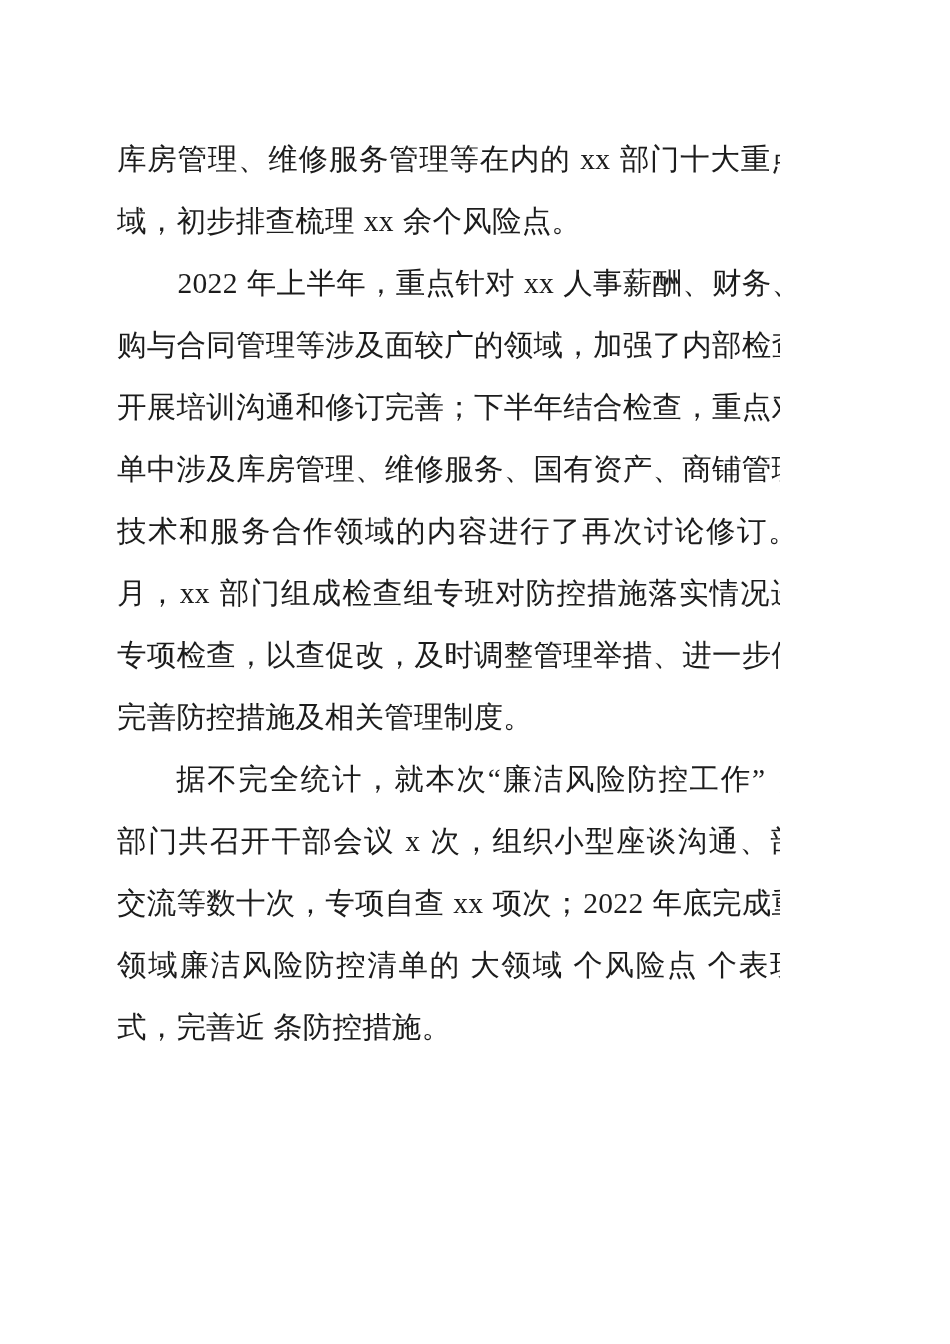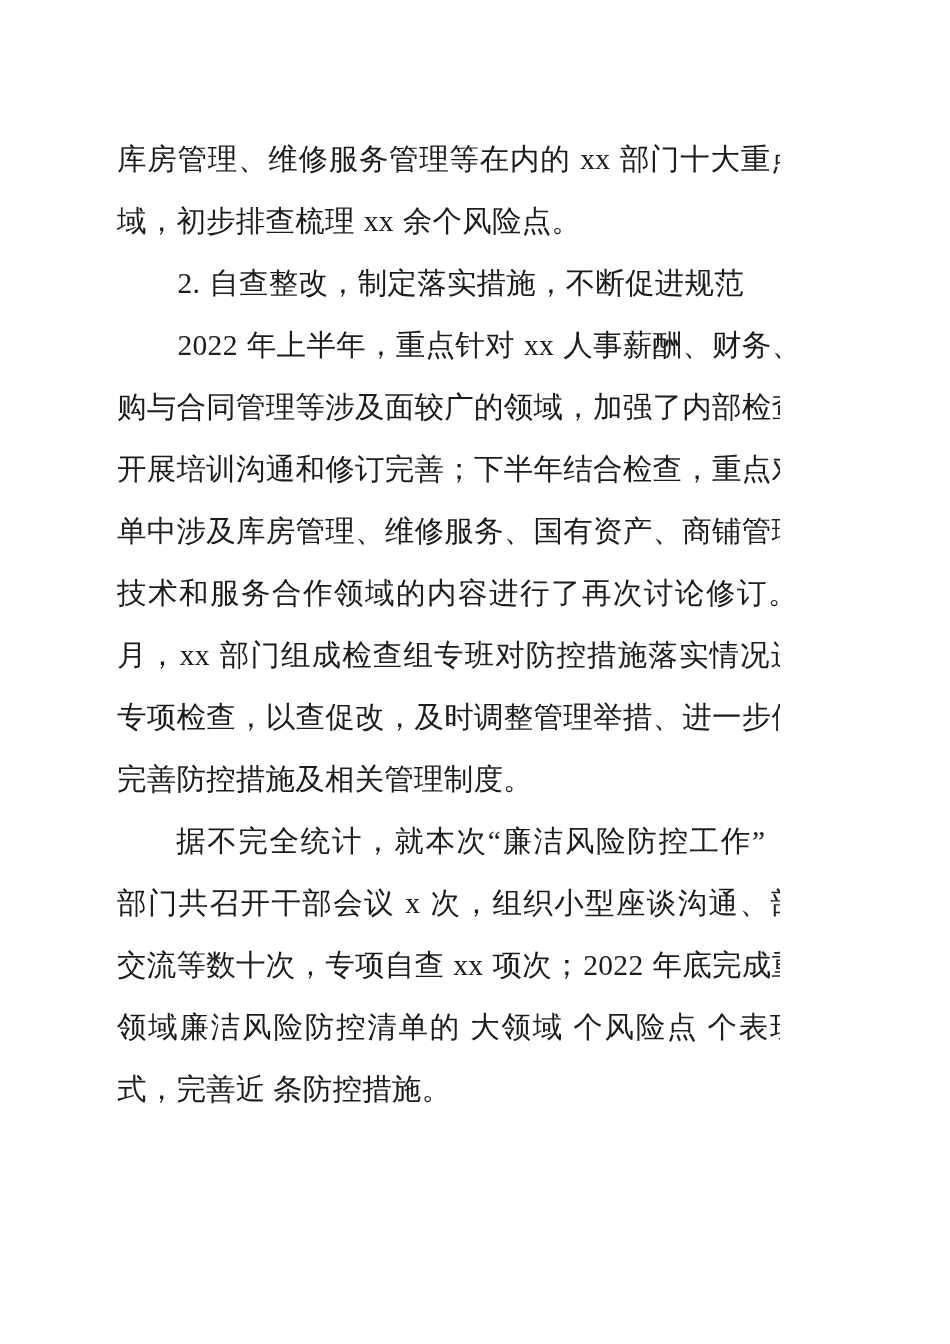--- a/index.html
+++ b/index.html
@@ -44,21 +44,20 @@
   }
 </style>
 </head>
 <body>
 
 <div class="page">
   <div class="doc-body">
 
     <p class="para no-indent">库房管理、维修服务管理等在内的 <span class="lat">xx</span> 部门十大重点领域，初步排查梳理 <span class="lat">xx</span> 余个风险点。</p>
 
-    <p class="para"><span class="lat">2.</span> 自查整改，制定落实措施，不断促进规范</p>
 
 
     <p class="para"><span class="lat">2022</span> 年上半年，重点针对 <span class="lat">xx</span> 人事薪酬、财务、采购与合同管理等涉及面较广的领域，加强了内部检查，开展培训沟通和修订完善；下半年结合检查，重点对清单中涉及库房管理、维修服务、国有资产、商铺管理、技术和服务合作领域的内容进行了再次讨论修订。<span class="lat">11</span> 月，<span class="lat">xx</span> 部门组成检查组专班对防控措施落实情况进行专项检查，以查促改，及时调整管理举措、进一步修订完善防控措施及相关管理制度。</p>
 
     <p class="para">据不完全统计，就本次“廉洁风险防控工作”，<span class="lat">xx</span> 部门共召开干部会议 <span class="lat">x</span> 次，组织小型座谈沟通、部门交流等数十次，专项自查 <span class="lat">xx</span> 项次；<span class="lat">2022</span> 年底完成重点领域廉洁风险防控清单的  大领域  个风险点  个表现形式，完善近  条防控措施。</p>
 
   </div>
 </div>
 
 </body></html>

